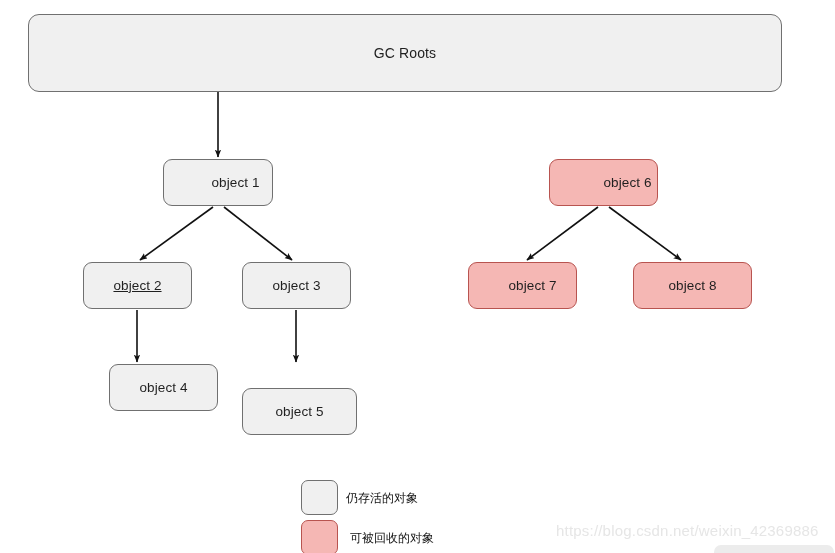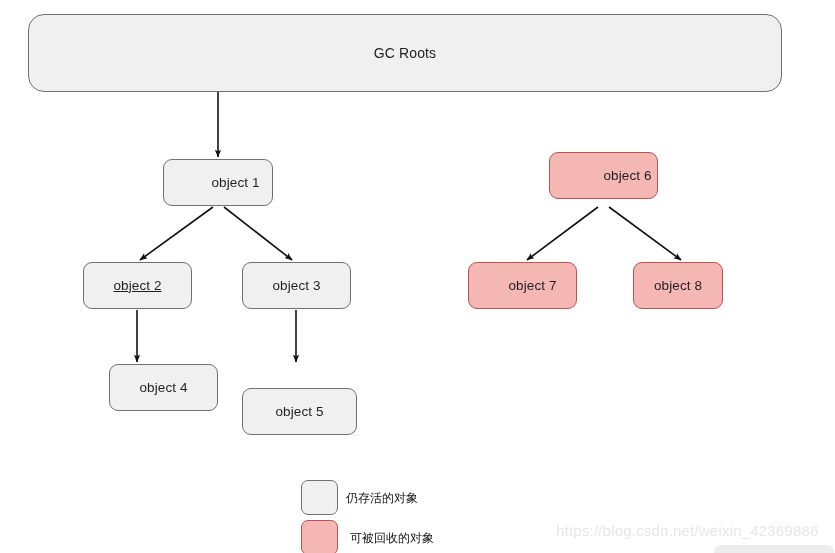--- a/index.html
+++ b/index.html
@@ -103,45 +103,45 @@
         <line x1="213" y1="207" x2="140" y2="260" stroke="#111111" stroke-width="1.6" marker-end="url(#arrowhead)"></line>
         <line x1="224" y1="207" x2="292" y2="260" stroke="#111111" stroke-width="1.6" marker-end="url(#arrowhead)"></line>
         <line x1="137" y1="310" x2="137" y2="362" stroke="#111111" stroke-width="1.6" marker-end="url(#arrowhead)"></line>
         <line x1="296" y1="310" x2="296" y2="362" stroke="#111111" stroke-width="1.6" marker-end="url(#arrowhead)"></line>
         <line x1="598" y1="207" x2="527" y2="260" stroke="#111111" stroke-width="1.6" marker-end="url(#arrowhead)"></line>
         <line x1="609" y1="207" x2="681" y2="260" stroke="#111111" stroke-width="1.6" marker-end="url(#arrowhead)"></line>
       </g>
   </svg>
 
   <div id="nodes-layer">
-      <div class="node alive root" style="left: 28px; top: 14px; width: 754px; height: 78px; border-radius: 16px;">
+      <div class="node alive root" style="left: 28px; top: 14px; width: 754px; height: 78px;">
         <span>GC Roots</span>
       </div>
       <div class="node alive" style="left: 163px; top: 159px; width: 110px; height: 47px; padding-left: 35px;">
         <span>object 1</span>
       </div>
       <div class="node alive" style="left: 83px; top: 262px; width: 109px; height: 47px; text-decoration: underline;">
         <span>object 2</span>
       </div>
       <div class="node alive" style="left: 242px; top: 262px; width: 109px; height: 47px;">
         <span>object 3</span>
       </div>
       <div class="node alive" style="left: 83px; top: 364px; width: 109px; height: 47px; margin-left: 26px;">
         <span>object 4</span>
       </div>
       <div class="node alive" style="left: 242px; top: 364px; width: 115px; height: 47px; margin-top: 24px;">
         <span>object 5</span>
       </div>
-      <div class="node dead" style="left: 549px; top: 152px; width: 109px; height: 47px; padding-left: 48px;">
+      <div class="node dead" style="left: 549px; top: 159px; width: 109px; height: 47px; padding-left: 48px;">
         <span>object 6</span>
       </div>
       <div class="node dead" style="left: 468px; top: 262px; width: 109px; height: 47px; padding-left: 20px;">
         <span>object 7</span>
       </div>
-      <div class="node dead" style="left: 633px; top: 262px; width: 90px; height: 47px;">
+      <div class="node dead" style="left: 633px; top: 262px; width: 119px; height: 47px;">
         <span>object 8</span>
       </div>
     </div>
 
   <div id="legend">
       <div class="legend-swatch alive" style="left: 301px; top: 480px;"></div>
       <div class="legend-label" style="left: 346px; top: 492px;">仍存活的对象</div>
       <div class="legend-swatch dead" style="left: 301px; top: 520px;"></div>
       <div class="legend-label" style="left: 350px; top: 532px;">可被回收的对象</div>
     </div>

